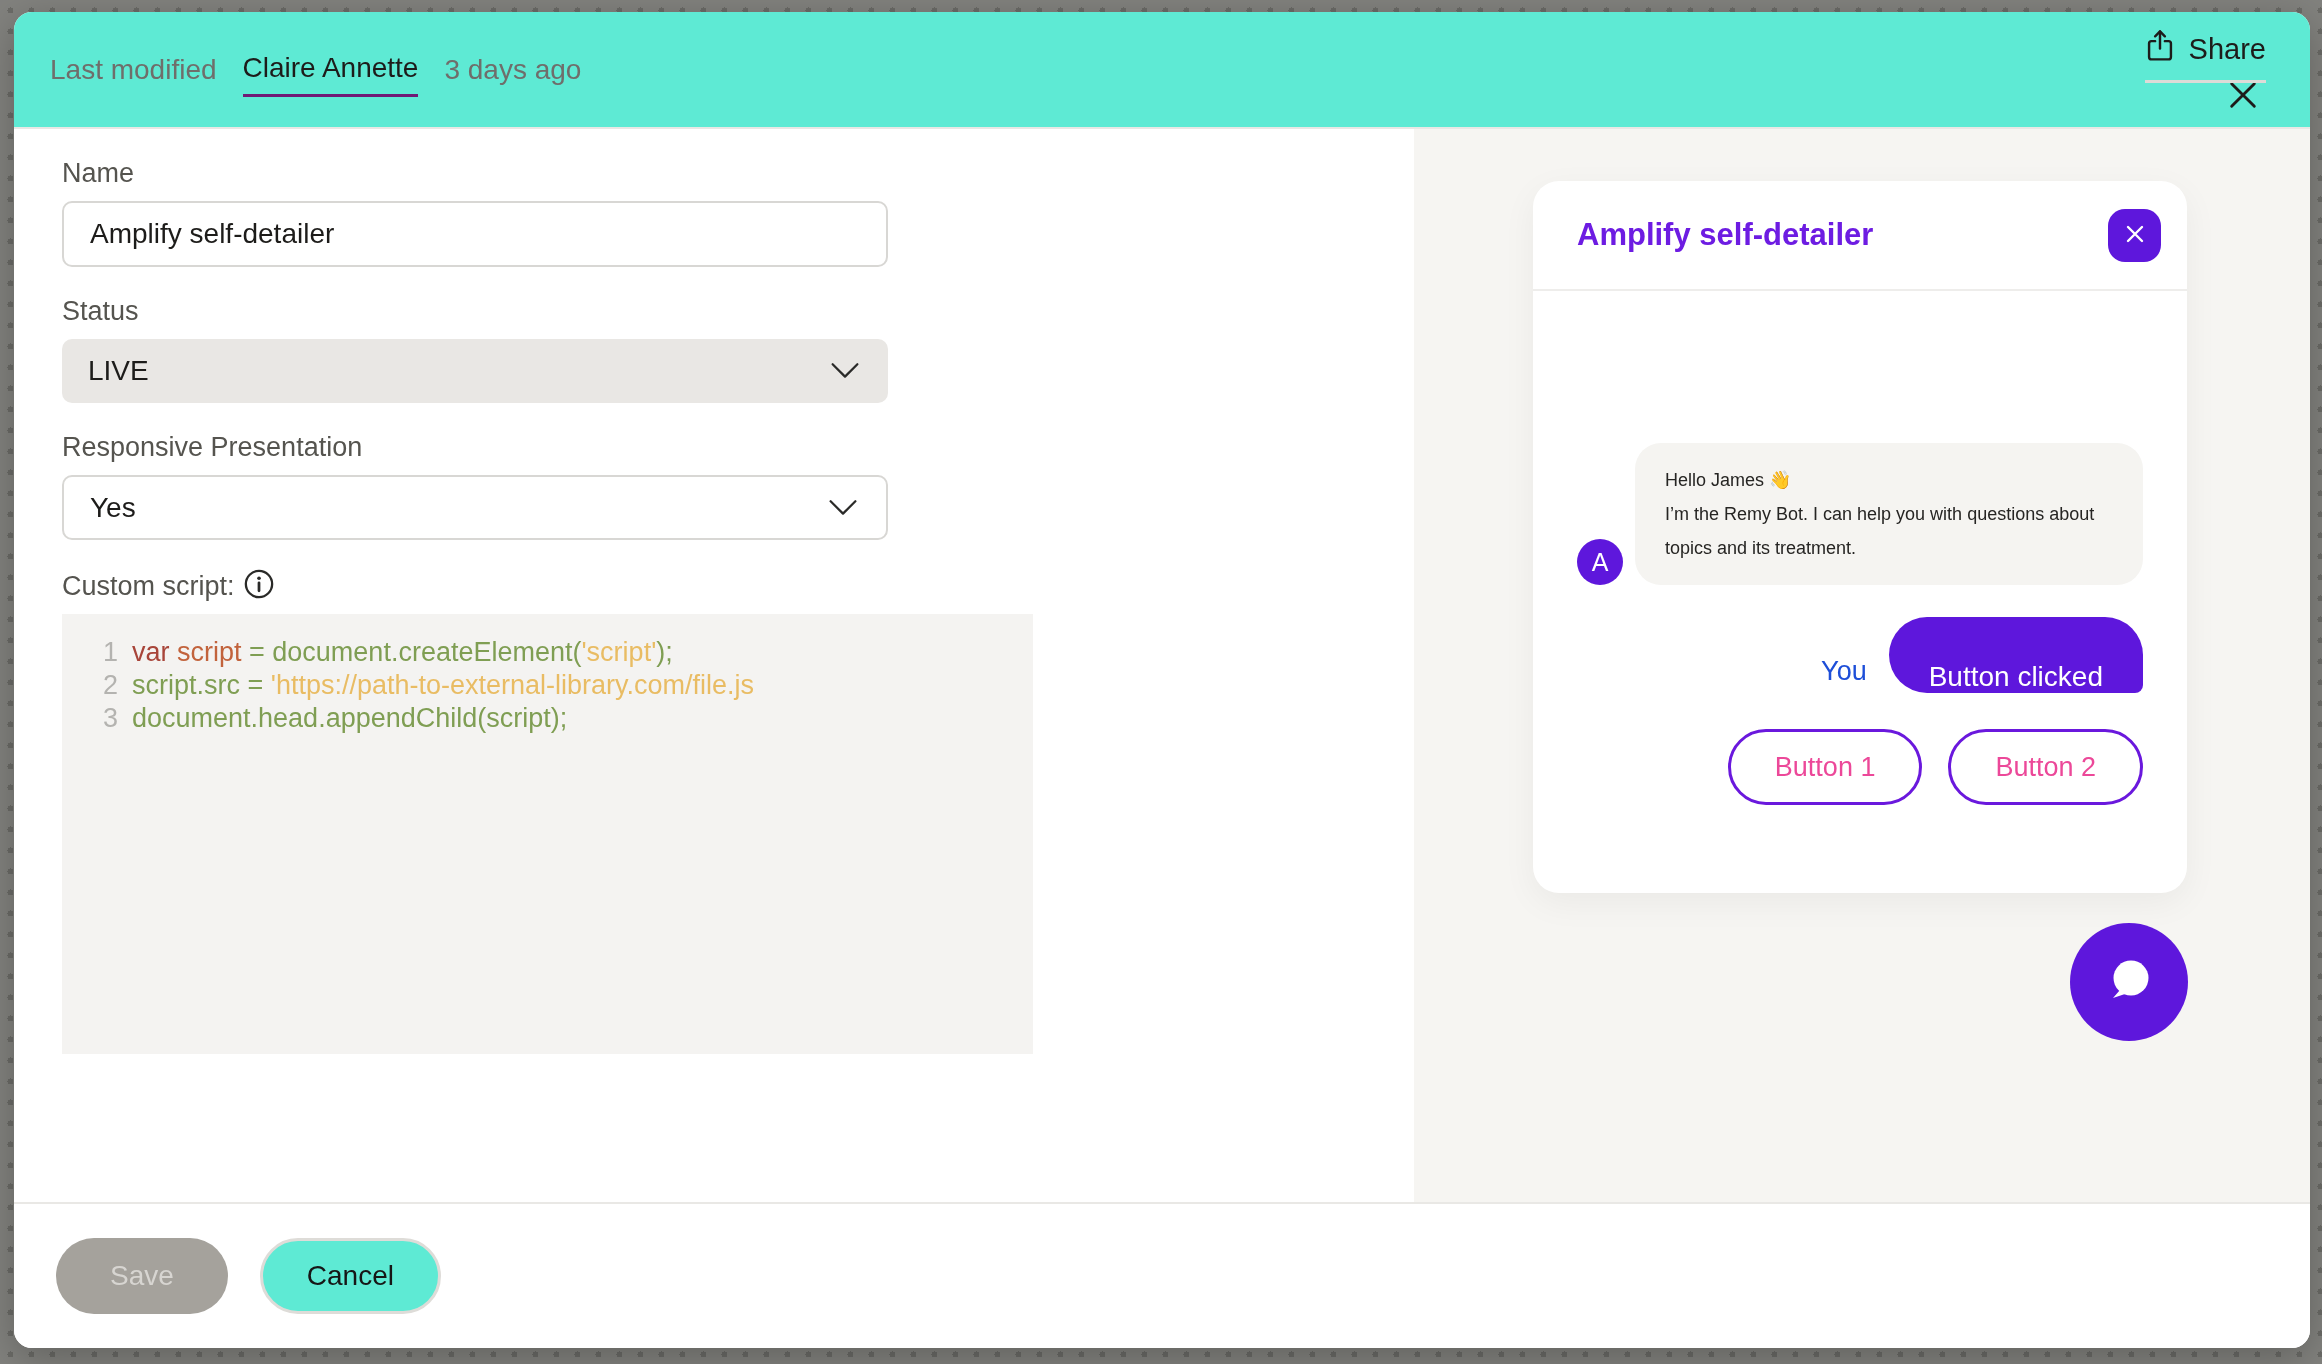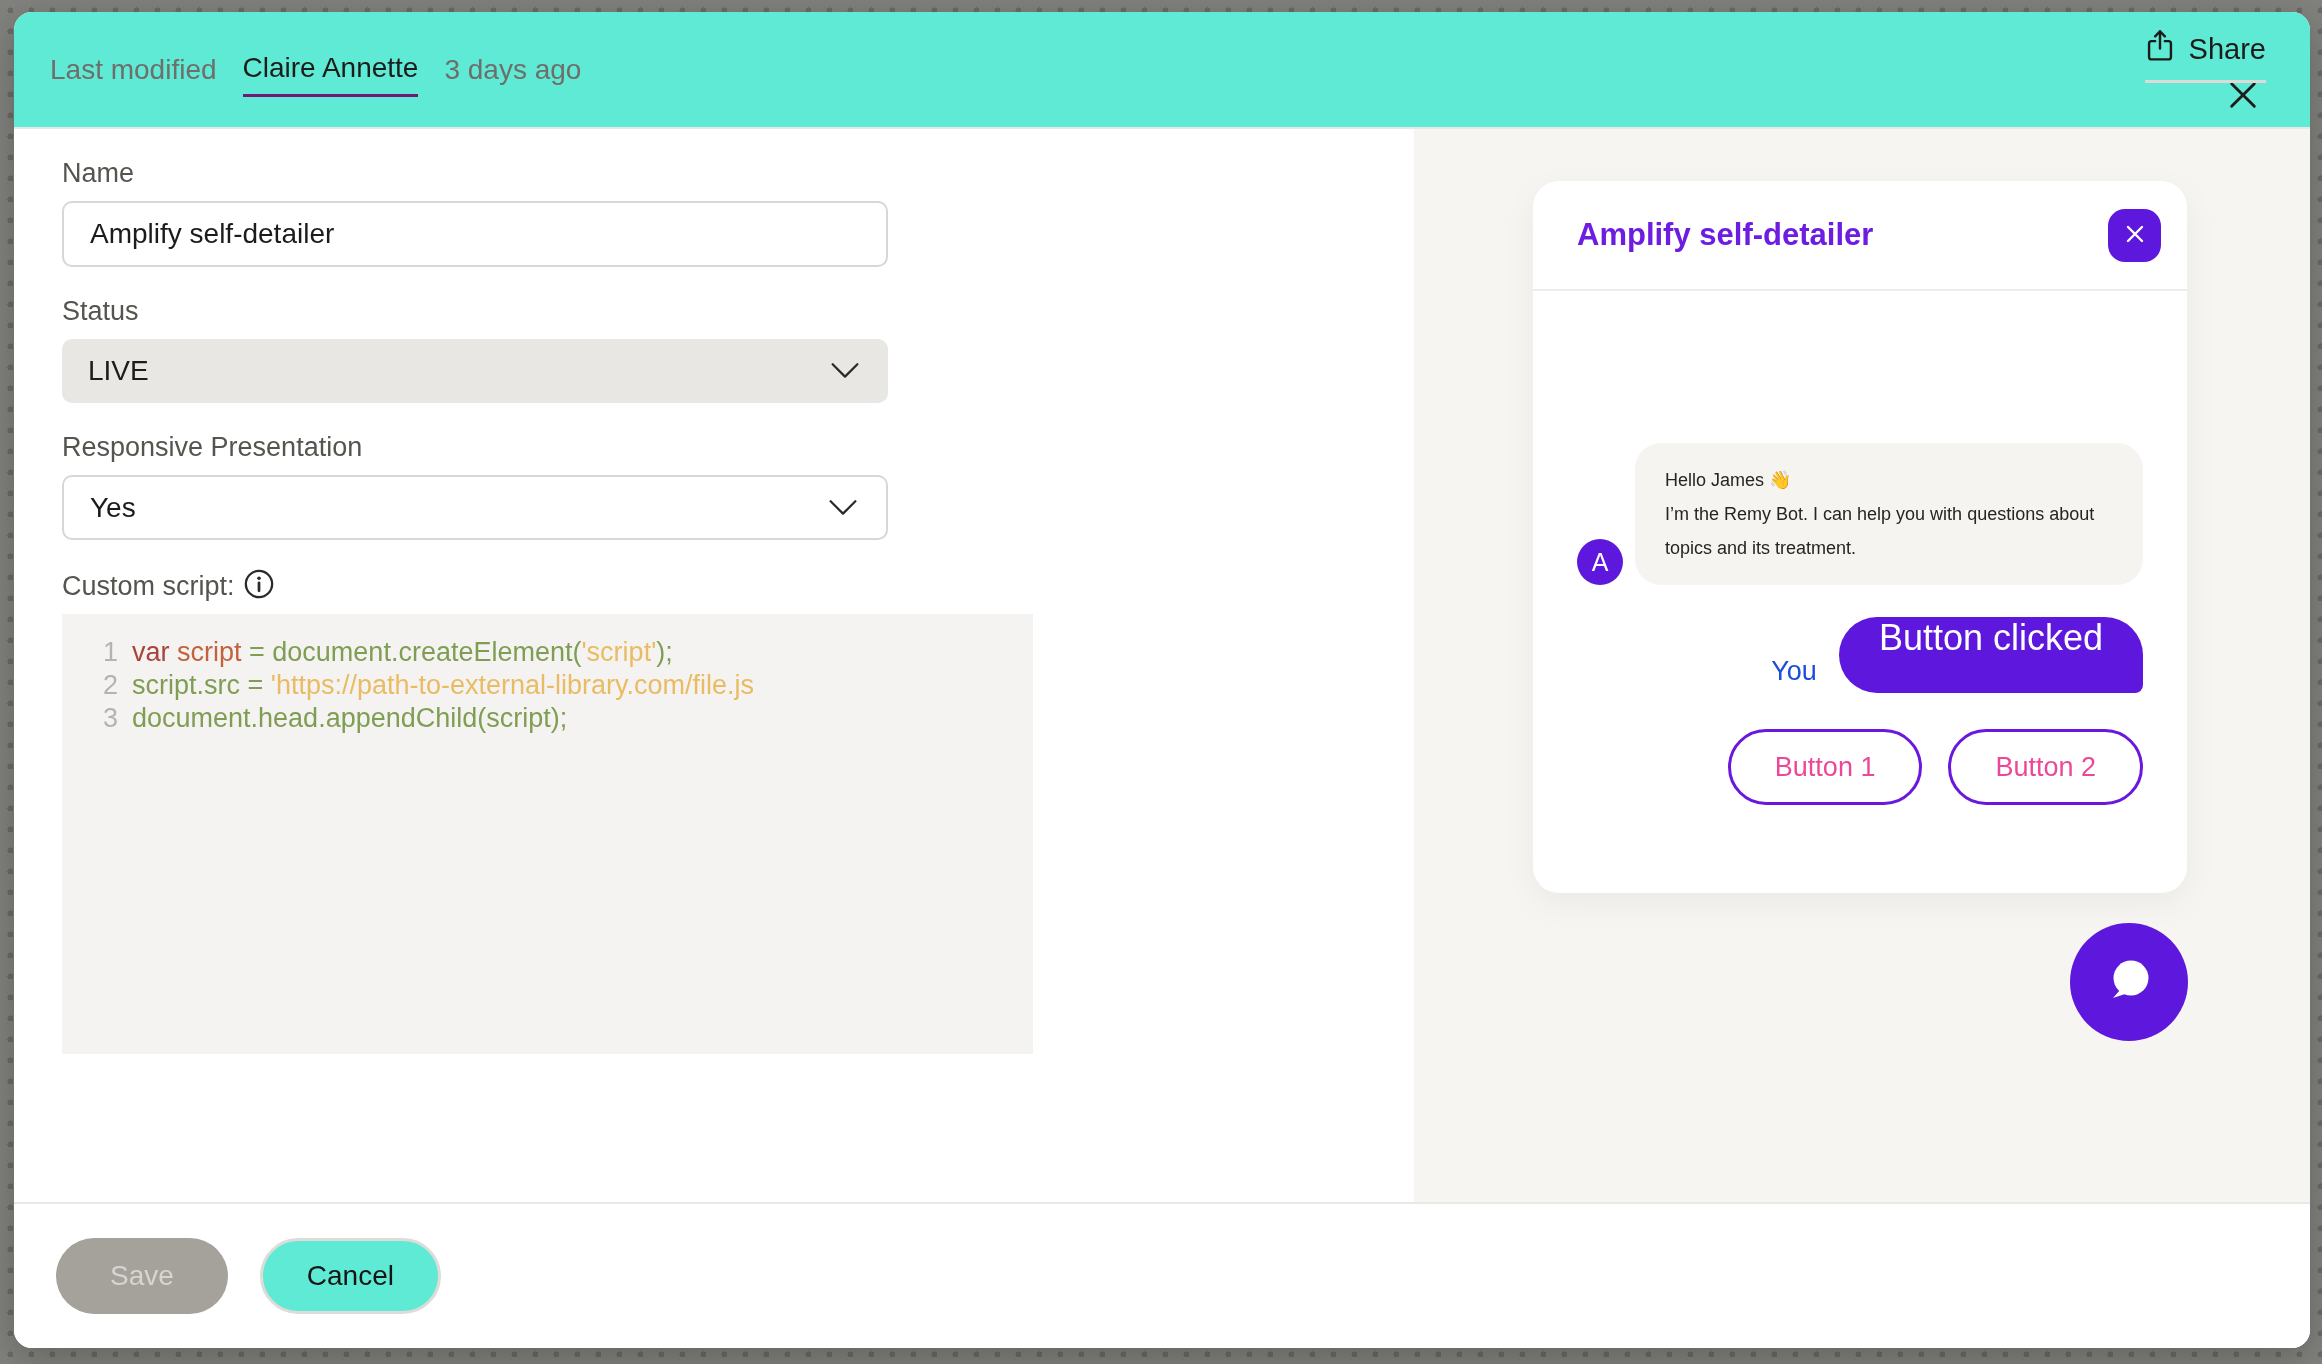--- a/index.html
+++ b/index.html
@@ -90,22 +90,22 @@
     color:#fff; font-size:25px; display:flex; align-items:center; justify-content:center;
   }
   .bot-bubble {
     background:#f5f4f1; border-radius:26px; padding:20px 30px;
     font-size:18px; line-height:34px; color:#262523; max-width:523px;
   }
   .wave { color:#f0b429; }
   .user-row { display:flex; align-items:flex-end; justify-content:flex-end; gap:22px; margin-top:32px; }
   .you-label { font-size:27px; color:#1d4ed8; padding-bottom:6px; }
   .user-bubble {
-    background:#5e17dc; color:#fff; font-size:36px; height:76px;
-    display:flex; align-items:flex-start; padding:0 40px;
+    background:#5e17dc; color:#fff; font-size:28px; height:76px;
+    display:flex; align-items:flex-end; padding:0 40px;
     border-radius:38px 38px 8px 38px;
   }
   .replies-row { display:flex; justify-content:flex-end; gap:26px; margin-top:36px; }
   .reply-pill {
     height:76px; padding:0 44px; background:#fff; border:3px solid #6a18dd;
     border-radius:40px; font-family:inherit; font-size:27px; color:#ec4899; cursor:pointer;
   }
   .launcher {
     position:absolute; left:656px; top:794px; width:118px; height:118px;
     border-radius:50%; background:#5e17dc; border:none; cursor:pointer;

